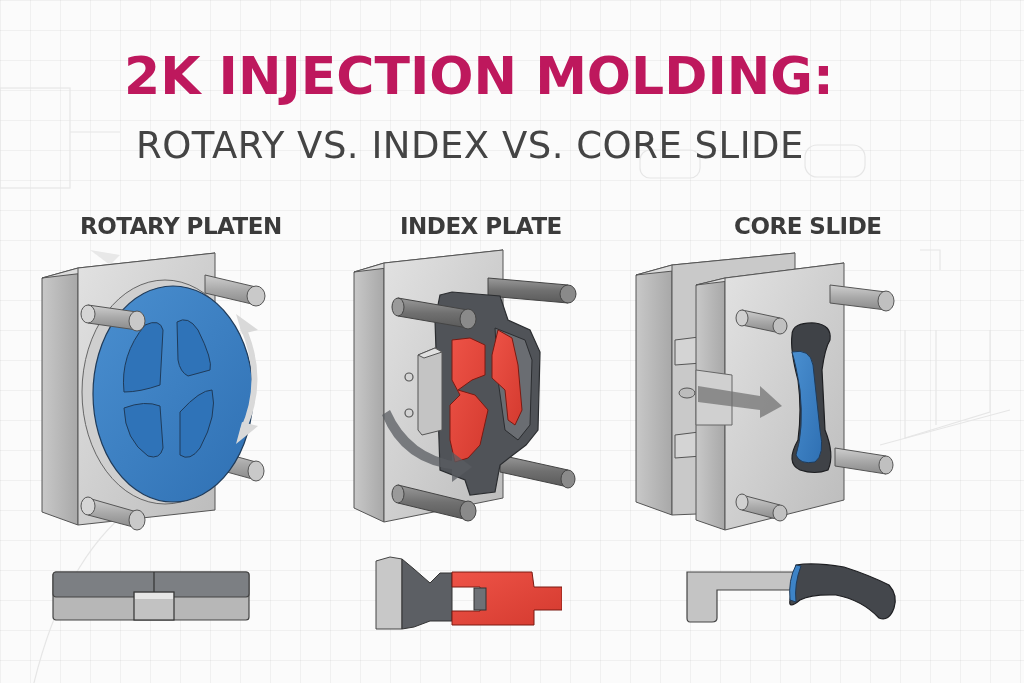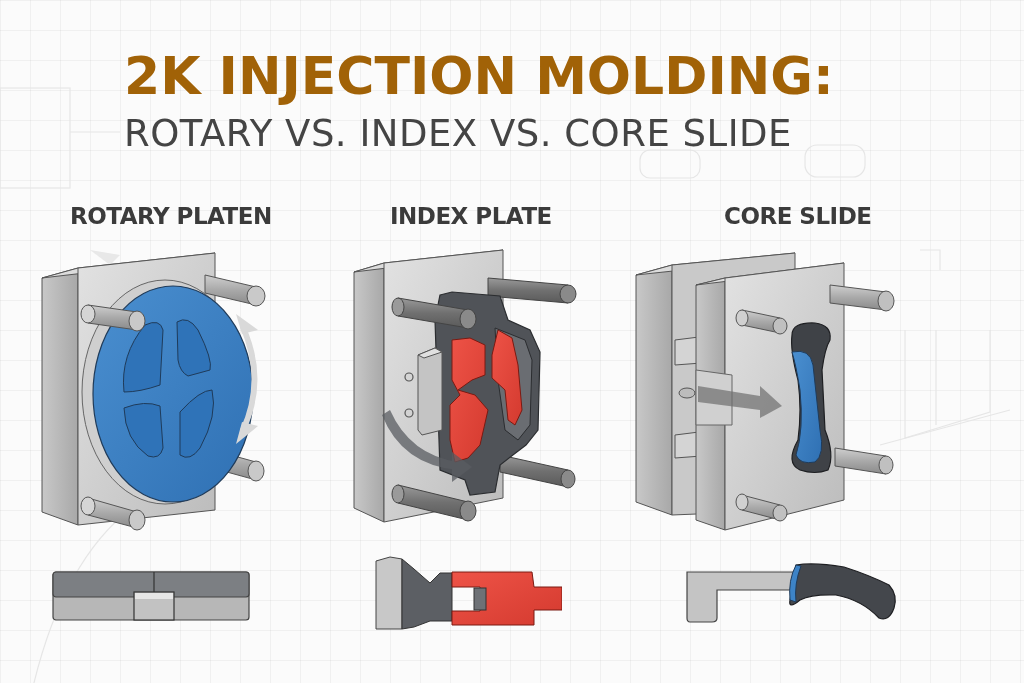--- a/index.html
+++ b/index.html
@@ -7,30 +7,30 @@
     width: 1024px; height: 683px; overflow: hidden; position: relative;
     background-color: #fbfbfb;
     background-image:
       linear-gradient(to right, rgba(0,0,0,0.045) 1px, transparent 1px),
       linear-gradient(to bottom, rgba(0,0,0,0.045) 1px, transparent 1px);
     background-size: 30px 30px;
     font-family: "DejaVu Sans", "Liberation Sans", sans-serif;
   }
   .title {
     position: absolute; left: 124px; top: 48px; margin: 0;
-    font-size: 52px; font-weight: bold; color: #a16207;
+    font-size: 52px; font-weight: bold; color: #be185d;
     letter-spacing: 0px; line-height: 56px; white-space: nowrap;
   }
   .subtitle {
-    position: absolute; left: 124px; top: 112px; margin: 0;
+    position: absolute; left: 124px; top: 112px; margin: 12px;
     font-size: 37px; font-weight: normal; color: #444444;
     line-height: 44px; white-space: nowrap; letter-spacing: 0.5px;
   }
   .panel-label {
-    position: absolute; top: 197px; margin: 6px;
+    position: absolute; top: 197px; margin: 16px;
     font-size: 23px; font-weight: bold; color: #3b3b3b;
     white-space: nowrap; letter-spacing: -0.5px;
   }
   .panel-svg { position: absolute; }
   .bg-sketch { position: absolute; left: 0; top: 0; pointer-events: none; }
 </style>
 </head>
 <body>
 
 <svg class="bg-sketch" width="1024" height="683" viewBox="0 0 1024 683">

